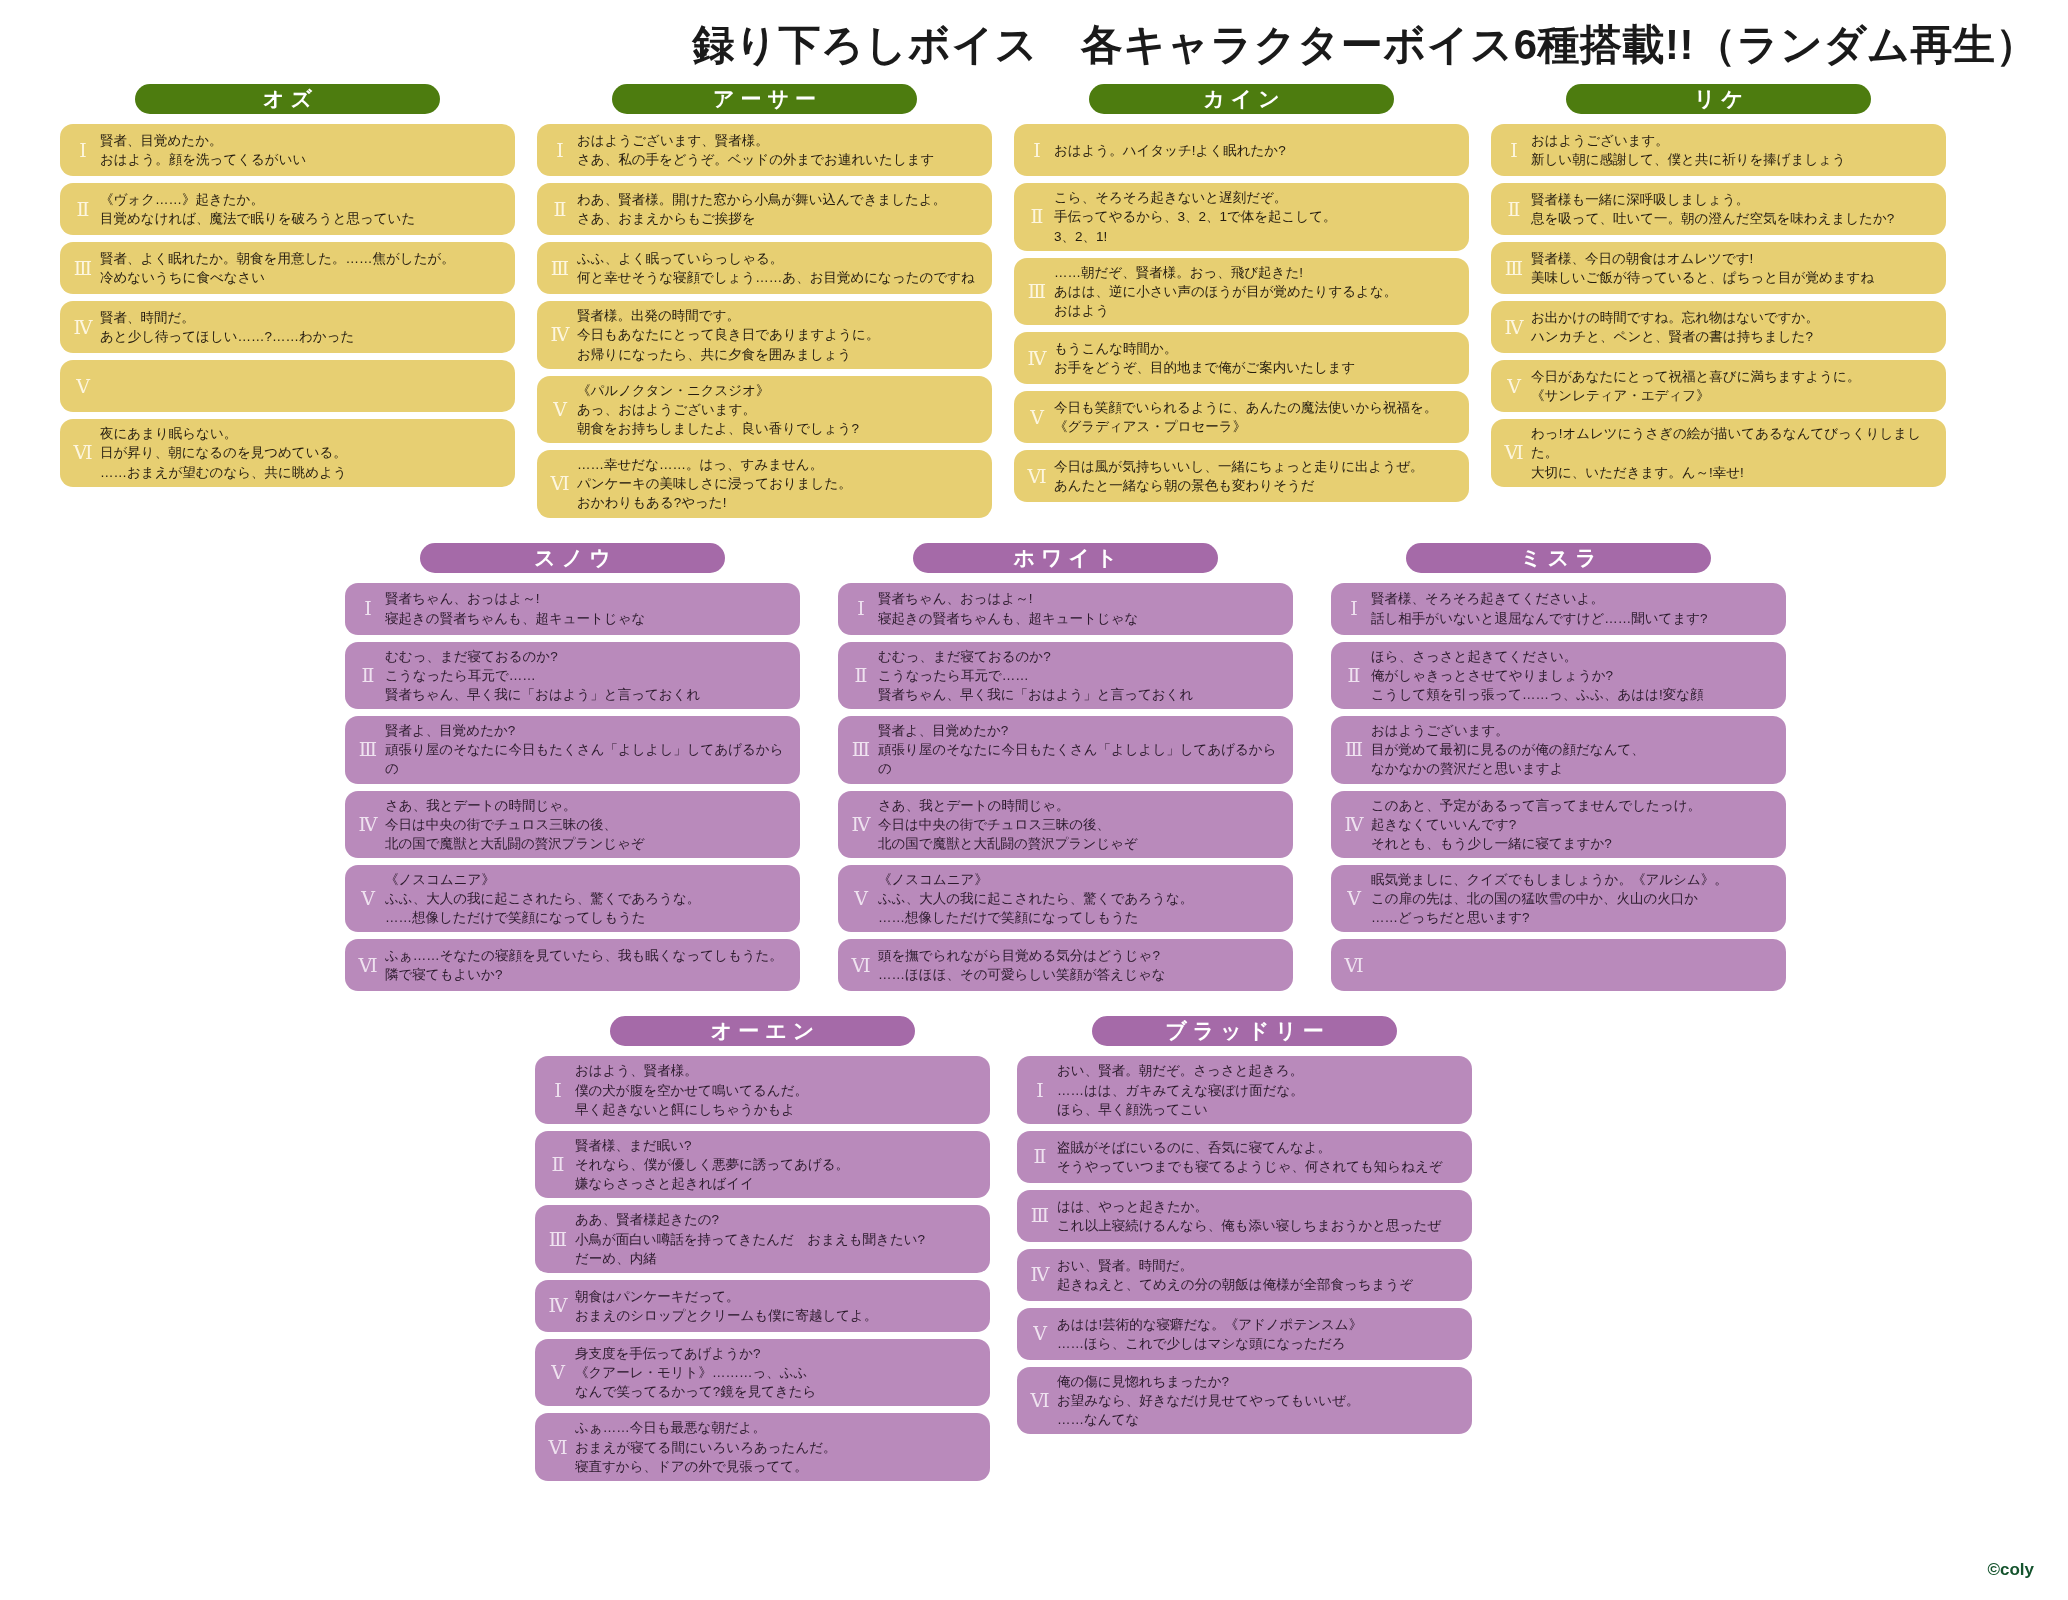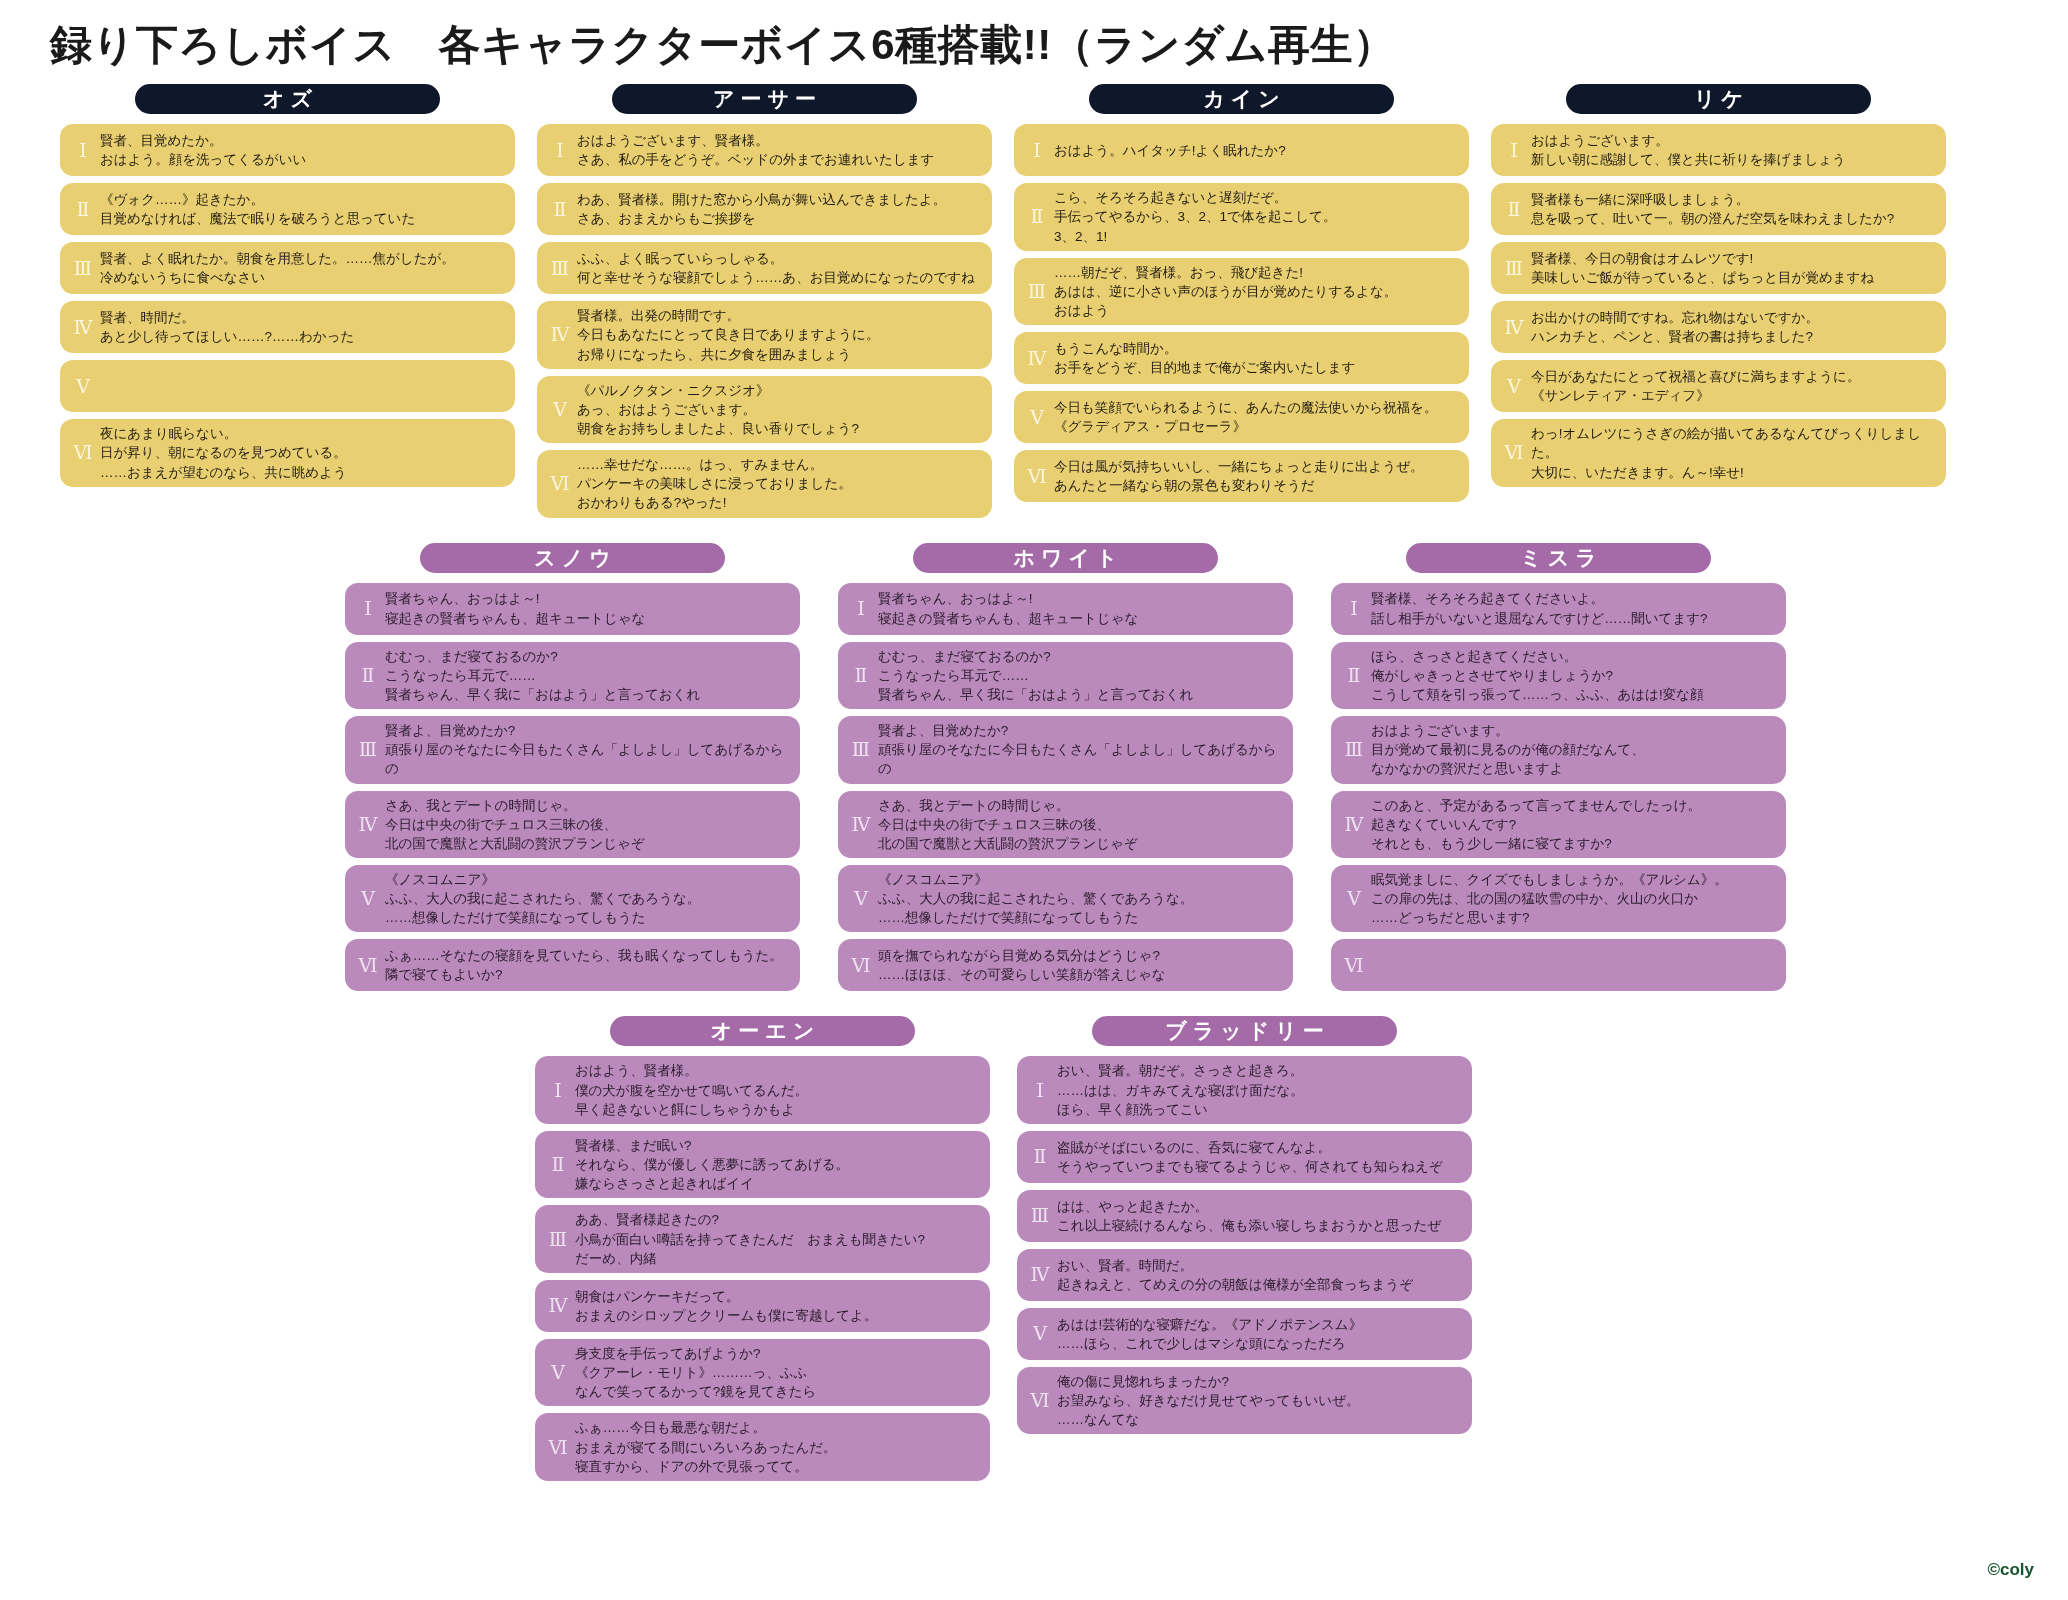--- a/index.html
+++ b/index.html
@@ -20,22 +20,23 @@
     width: 2068px;
     height: 1600px;
     box-sizing: border-box;
     padding: 22px 30px 0 30px;
   }
   .page-title {
     font-size: 42px;
     font-weight: bold;
     letter-spacing: 0.5px;
     line-height: 1.1;
-    margin: 0 0 16px 20px;
+    margin: 0 0 16px 8px;
     color: #1a1a1a;
+    text-align: right;
   }
 
   
   .row {
     display: flex;
     justify-content: flex-start;
     align-items: flex-start;
     margin-bottom: 18px;
   }
   .row.row-1 { padding-left: 30px; gap: 22px; }
@@ -57,21 +58,21 @@
     border-radius: 15px;
     display: flex;
     align-items: center;
     justify-content: center;
     color: #ffffff;
     font-size: 21px;
     font-weight: bold;
     letter-spacing: 6px;
     text-indent: 6px;
   }
-  .theme-gold .name-plate { background: #0f172a; }
+  .theme-gold .name-plate { background: #4d7c0f; }
   .theme-purple .name-plate { background: #a56aa8; }
 
   
   .line {
     display: flex;
     align-items: center;
     border-radius: 13px;
     margin-bottom: 7px;
     min-height: 52px;
     padding: 5px 10px 5px 6px;

